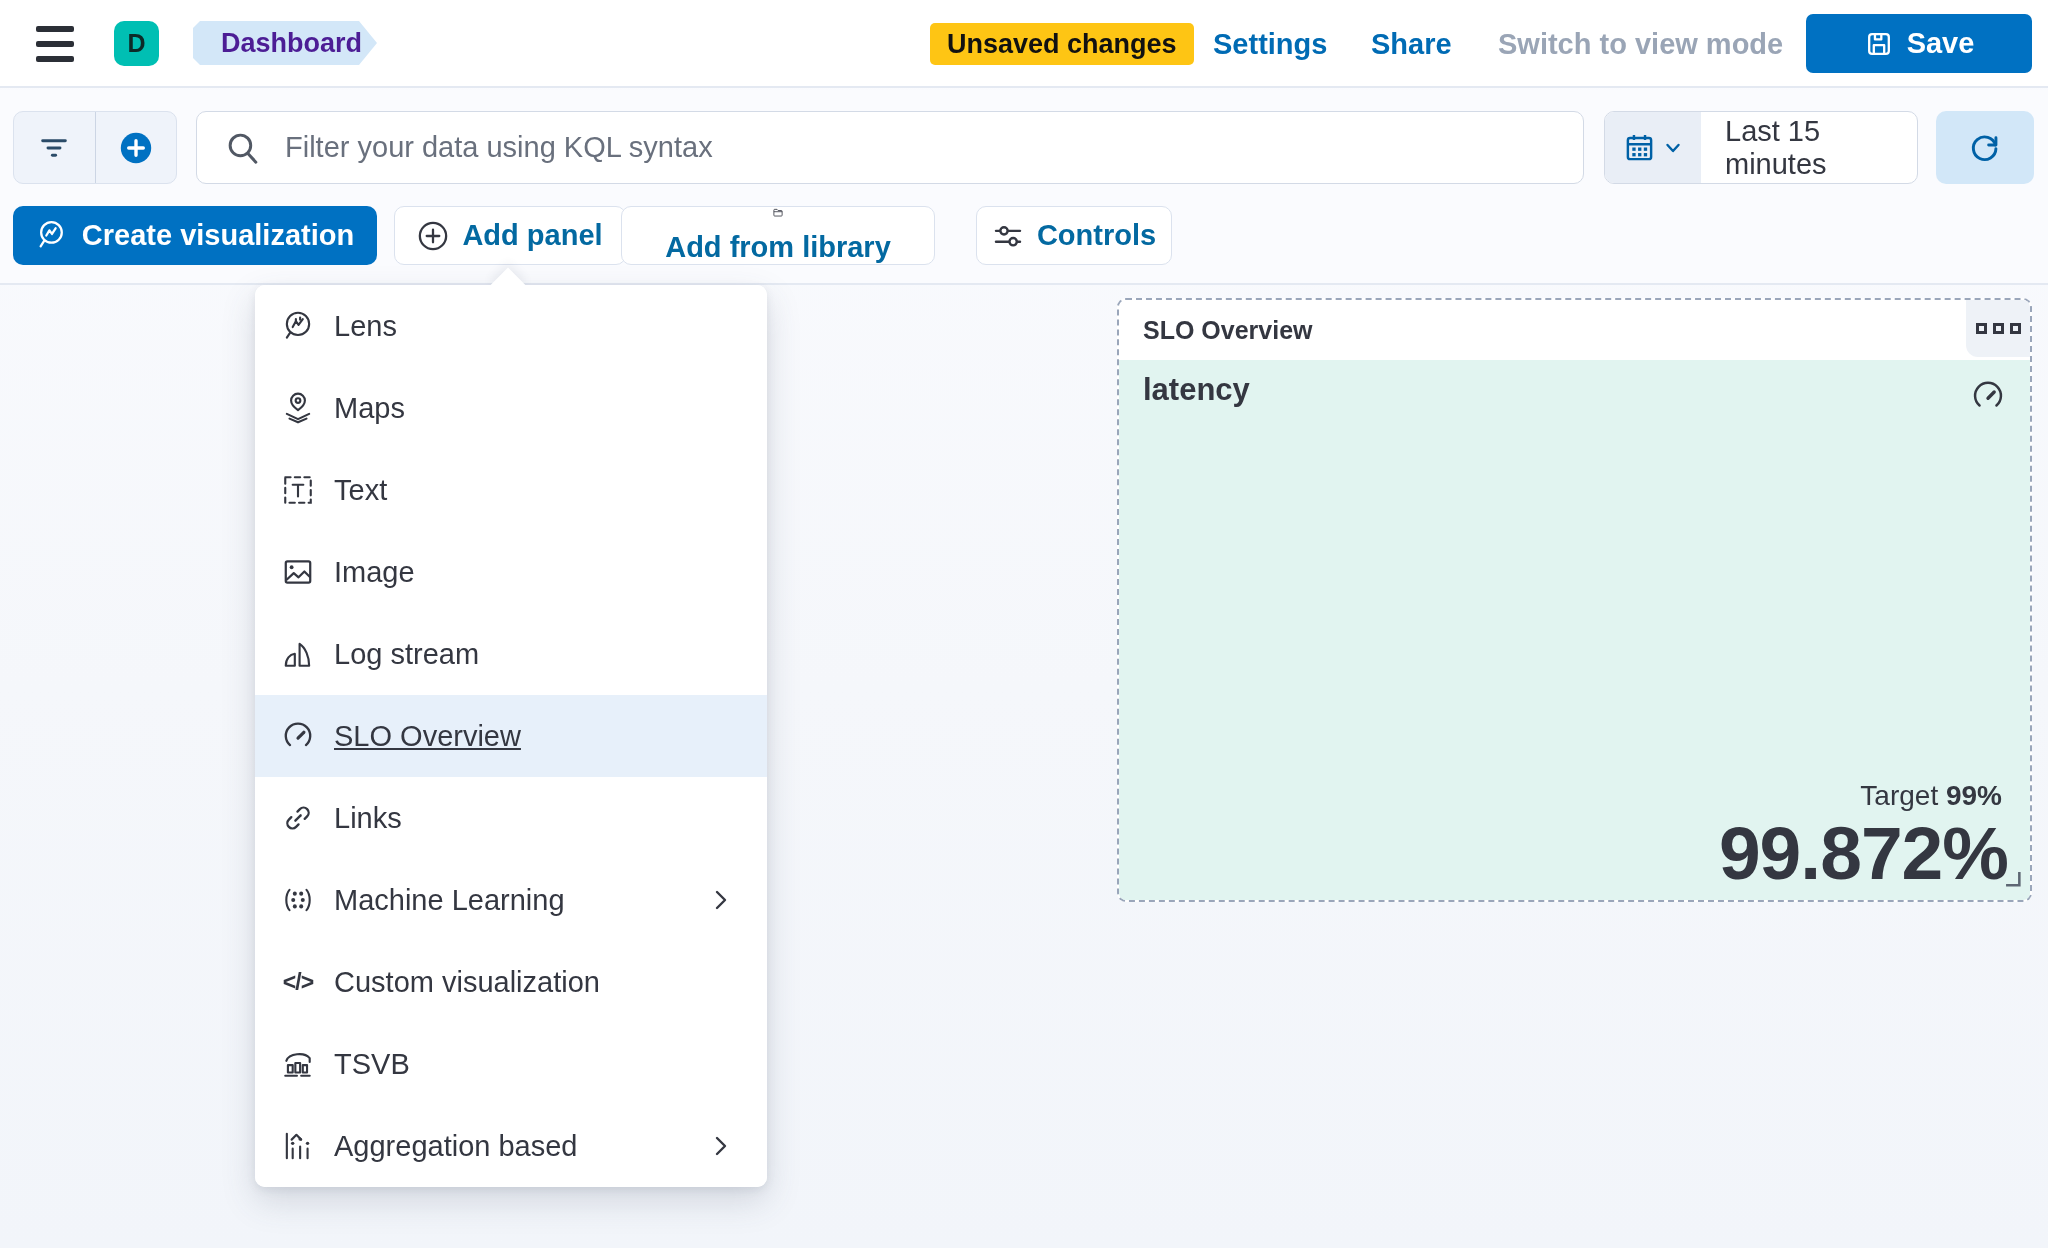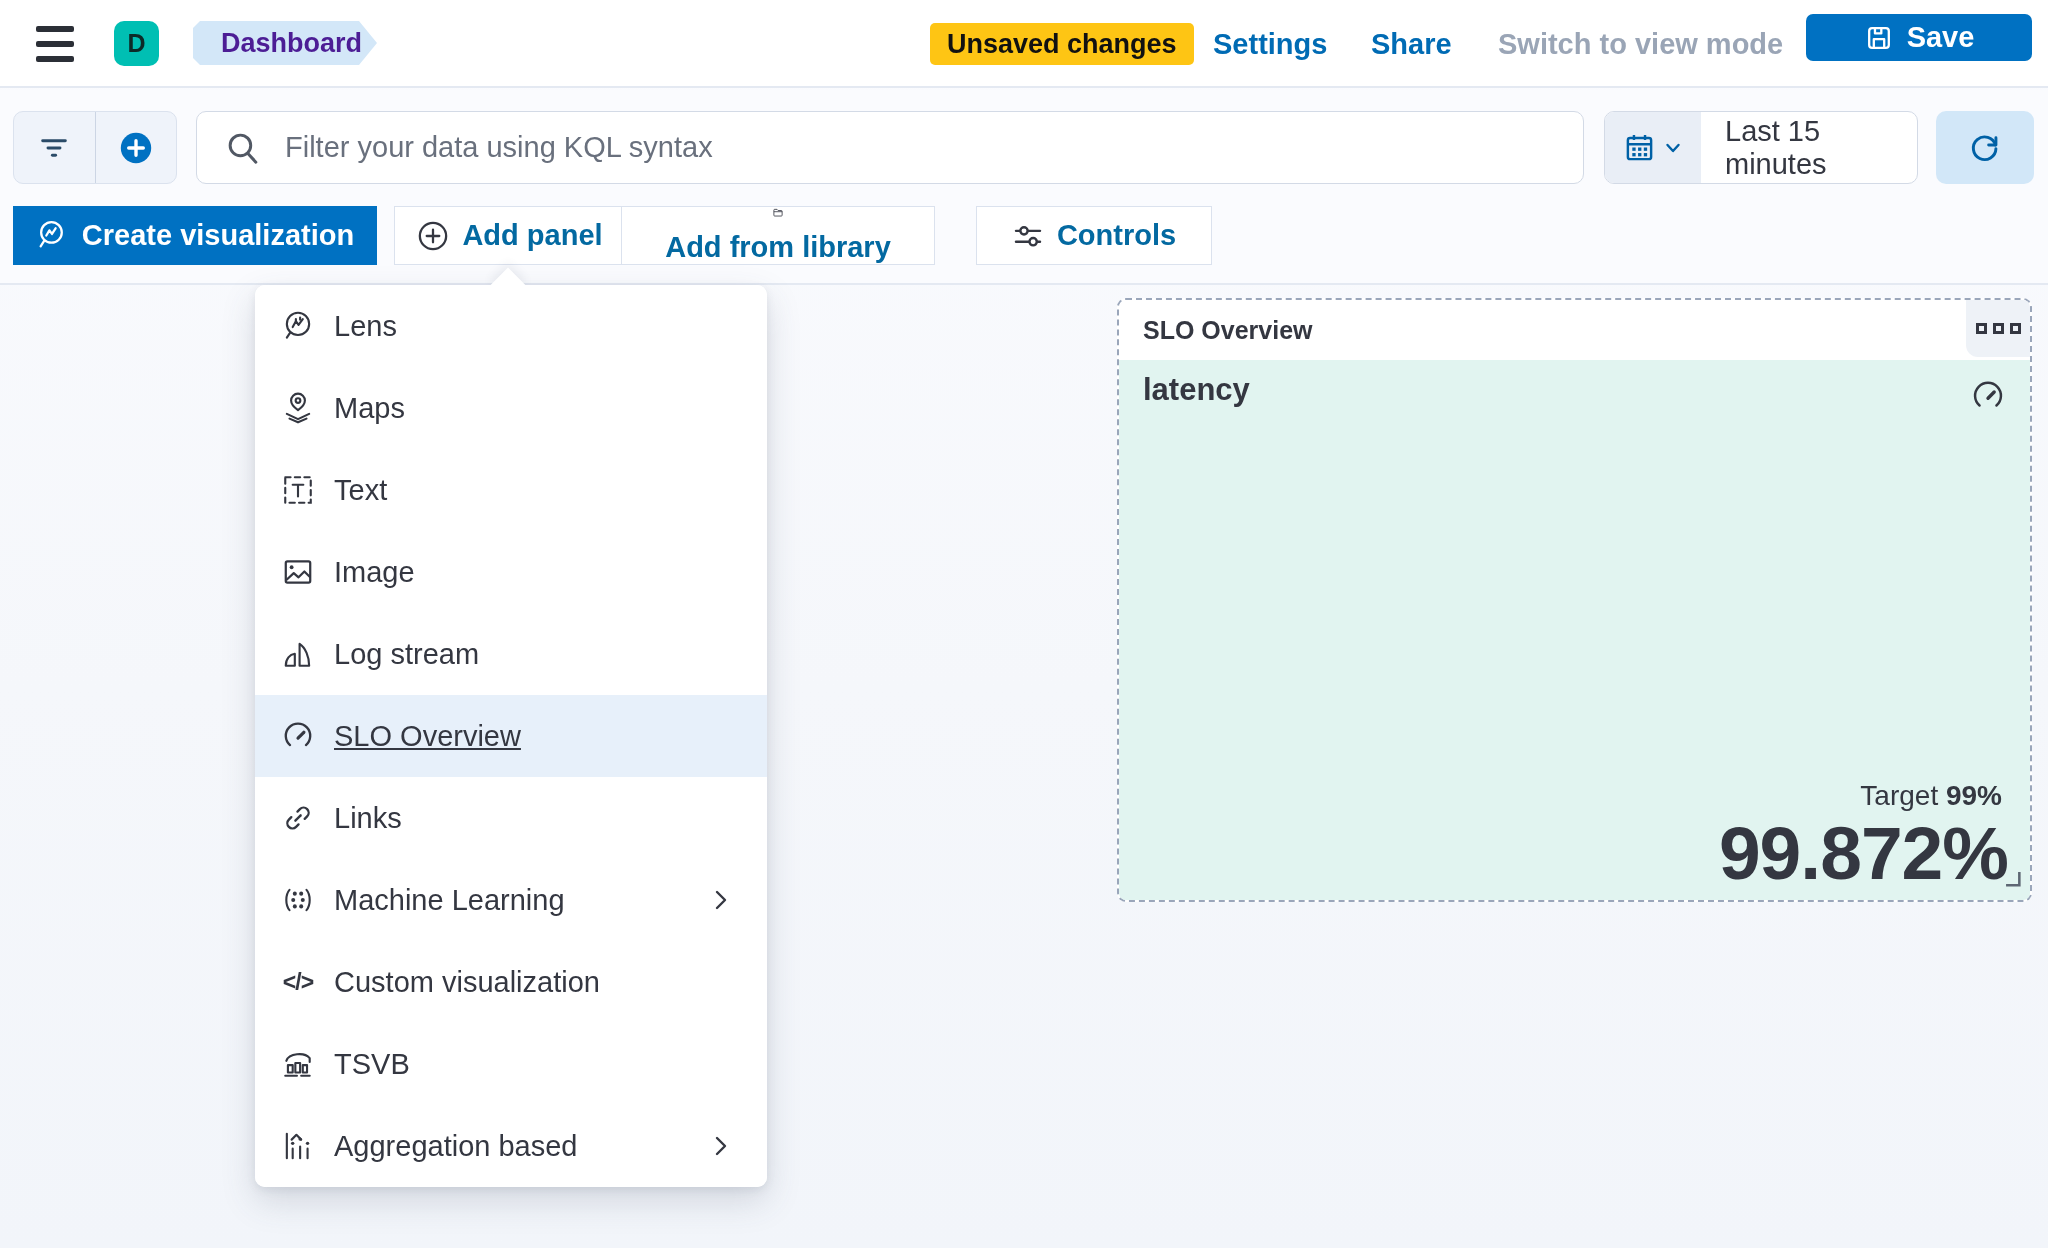--- a/index.html
+++ b/index.html
@@ -26,21 +26,21 @@
             color:#343741; font-size:27px; font-weight:600; display:flex; align-items:center; gap:12px;
             padding-left:42px;
             clip-path:polygon(0 0,calc(100% - 7px) 0,100% 7px,100% calc(100% - 7px),calc(100% - 7px) 100%,0 100%,18px 50%); }
   .badge-unsaved { position:absolute; left:930px; top:23px; height:42px; border-radius:5px;
             background:#fec514; color:#111; font-size:27px; font-weight:600;
             display:flex; align-items:center; padding:12px 17px; }
   .hlink { position:absolute; top:0; height:88px; display:flex; align-items:center;
            font-size:29px; font-weight:600; color:#006bb4; cursor:pointer; }
   .hlink.settings { left:1213px; } .hlink.share { left:1371px; }
   .hlink.viewmode { left:1498px; color:#9aa5b6; }
-  .save-btn { position:absolute; left:1806px; top:14px; width:226px; height:47px; border-radius:7px;
+  .save-btn { position:absolute; left:1806px; top:14px; width:226px; height:59px; border-radius:7px;
            background:#0071c2; color:#fff; font-size:29px; font-weight:600;
            display:flex; align-items:center; justify-content:center; gap:13px; cursor:pointer; }
 
   
   .querybar { position:absolute; left:0; top:90px; width:2048px; height:195px;
               background:#fafbfe; border-bottom:2px solid #e4e9f2; z-index:20; }
   .filter-group { position:absolute; left:13px; top:21px; width:164px; height:73px;
               background:#eff3fa; border:1px solid #dbe2ee; border-radius:10px; display:flex; }
   .filter-group .half { flex:1; display:flex; align-items:center; justify-content:center; cursor:pointer; }
   .filter-group .half:first-child { border-right:1px solid #ccd5e4; }
@@ -53,27 +53,27 @@
   .datepicker { position:absolute; left:1604px; top:21px; width:314px; height:73px; background:#fff;
               border:1px solid #d3dae6; border-radius:10px; display:flex; overflow:hidden; }
   .dp-cal { width:96px; background:#e9eef6; display:flex; align-items:center; justify-content:center;
               gap:8px; color:#0061a6; cursor:pointer; }
   .dp-text { flex:1; display:flex; align-items:center; padding-left:24px; font-size:29px; color:#343741; cursor:pointer; }
   .refresh-btn { position:absolute; left:1936px; top:21px; width:98px; height:73px; border-radius:10px;
               background:#d2e7f8; color:#0061a6; display:flex; align-items:center; justify-content:center; cursor:pointer; }
 
   
   .toolbar { position:absolute; left:0; top:285px; width:2048px; height:0; z-index:20; }
-  .tbtn { position:absolute; top:-79px; height:59px; border-radius:0; display:flex; align-items:center;
+  .tbtn { position:absolute; top:-79px; height:59px; border-radius:10px; display:flex; align-items:center;
           justify-content:center; gap:13px; font-size:29px; font-weight:600; cursor:pointer; }
   .tbtn.primary { left:13px; width:364px; background:#0071c2; color:#fff; }
   .tbtn.ghost { background:#fff; border:1px solid #dbe2ee; color:#0369a1; }
   .tbtn.add-panel { left:394px; width:232px; }
   .tbtn.add-library { left:621px; width:314px;flex-direction:column; }
-  .tbtn.controls { left:976px; width:236px; }
+  .tbtn.controls { left:976px; width:196px; }
 
   
   .popover { position:absolute; left:255px; top:285px; width:512px; background:#fff; border-radius:10px;
              box-shadow:0 14px 34px rgba(65,78,101,.18), 0 3px 8px rgba(65,78,101,.10); z-index:25; }
   .popover .arrow { position:absolute; left:240px; top:-12px; width:26px; height:26px; background:#fff;
              transform:rotate(45deg); box-shadow:-4px -4px 8px rgba(65,78,101,.08); }
   .menu { position:relative; border-radius:10px; overflow:hidden; background:#fff; }
   .menu-item { height:82px; display:flex; align-items:center; padding:0 34px 0 25px; cursor:pointer; }
   .menu-item.highlighted { background:#e7f0fa; }
   .menu-item.highlighted .mi-label { text-decoration:underline; }

